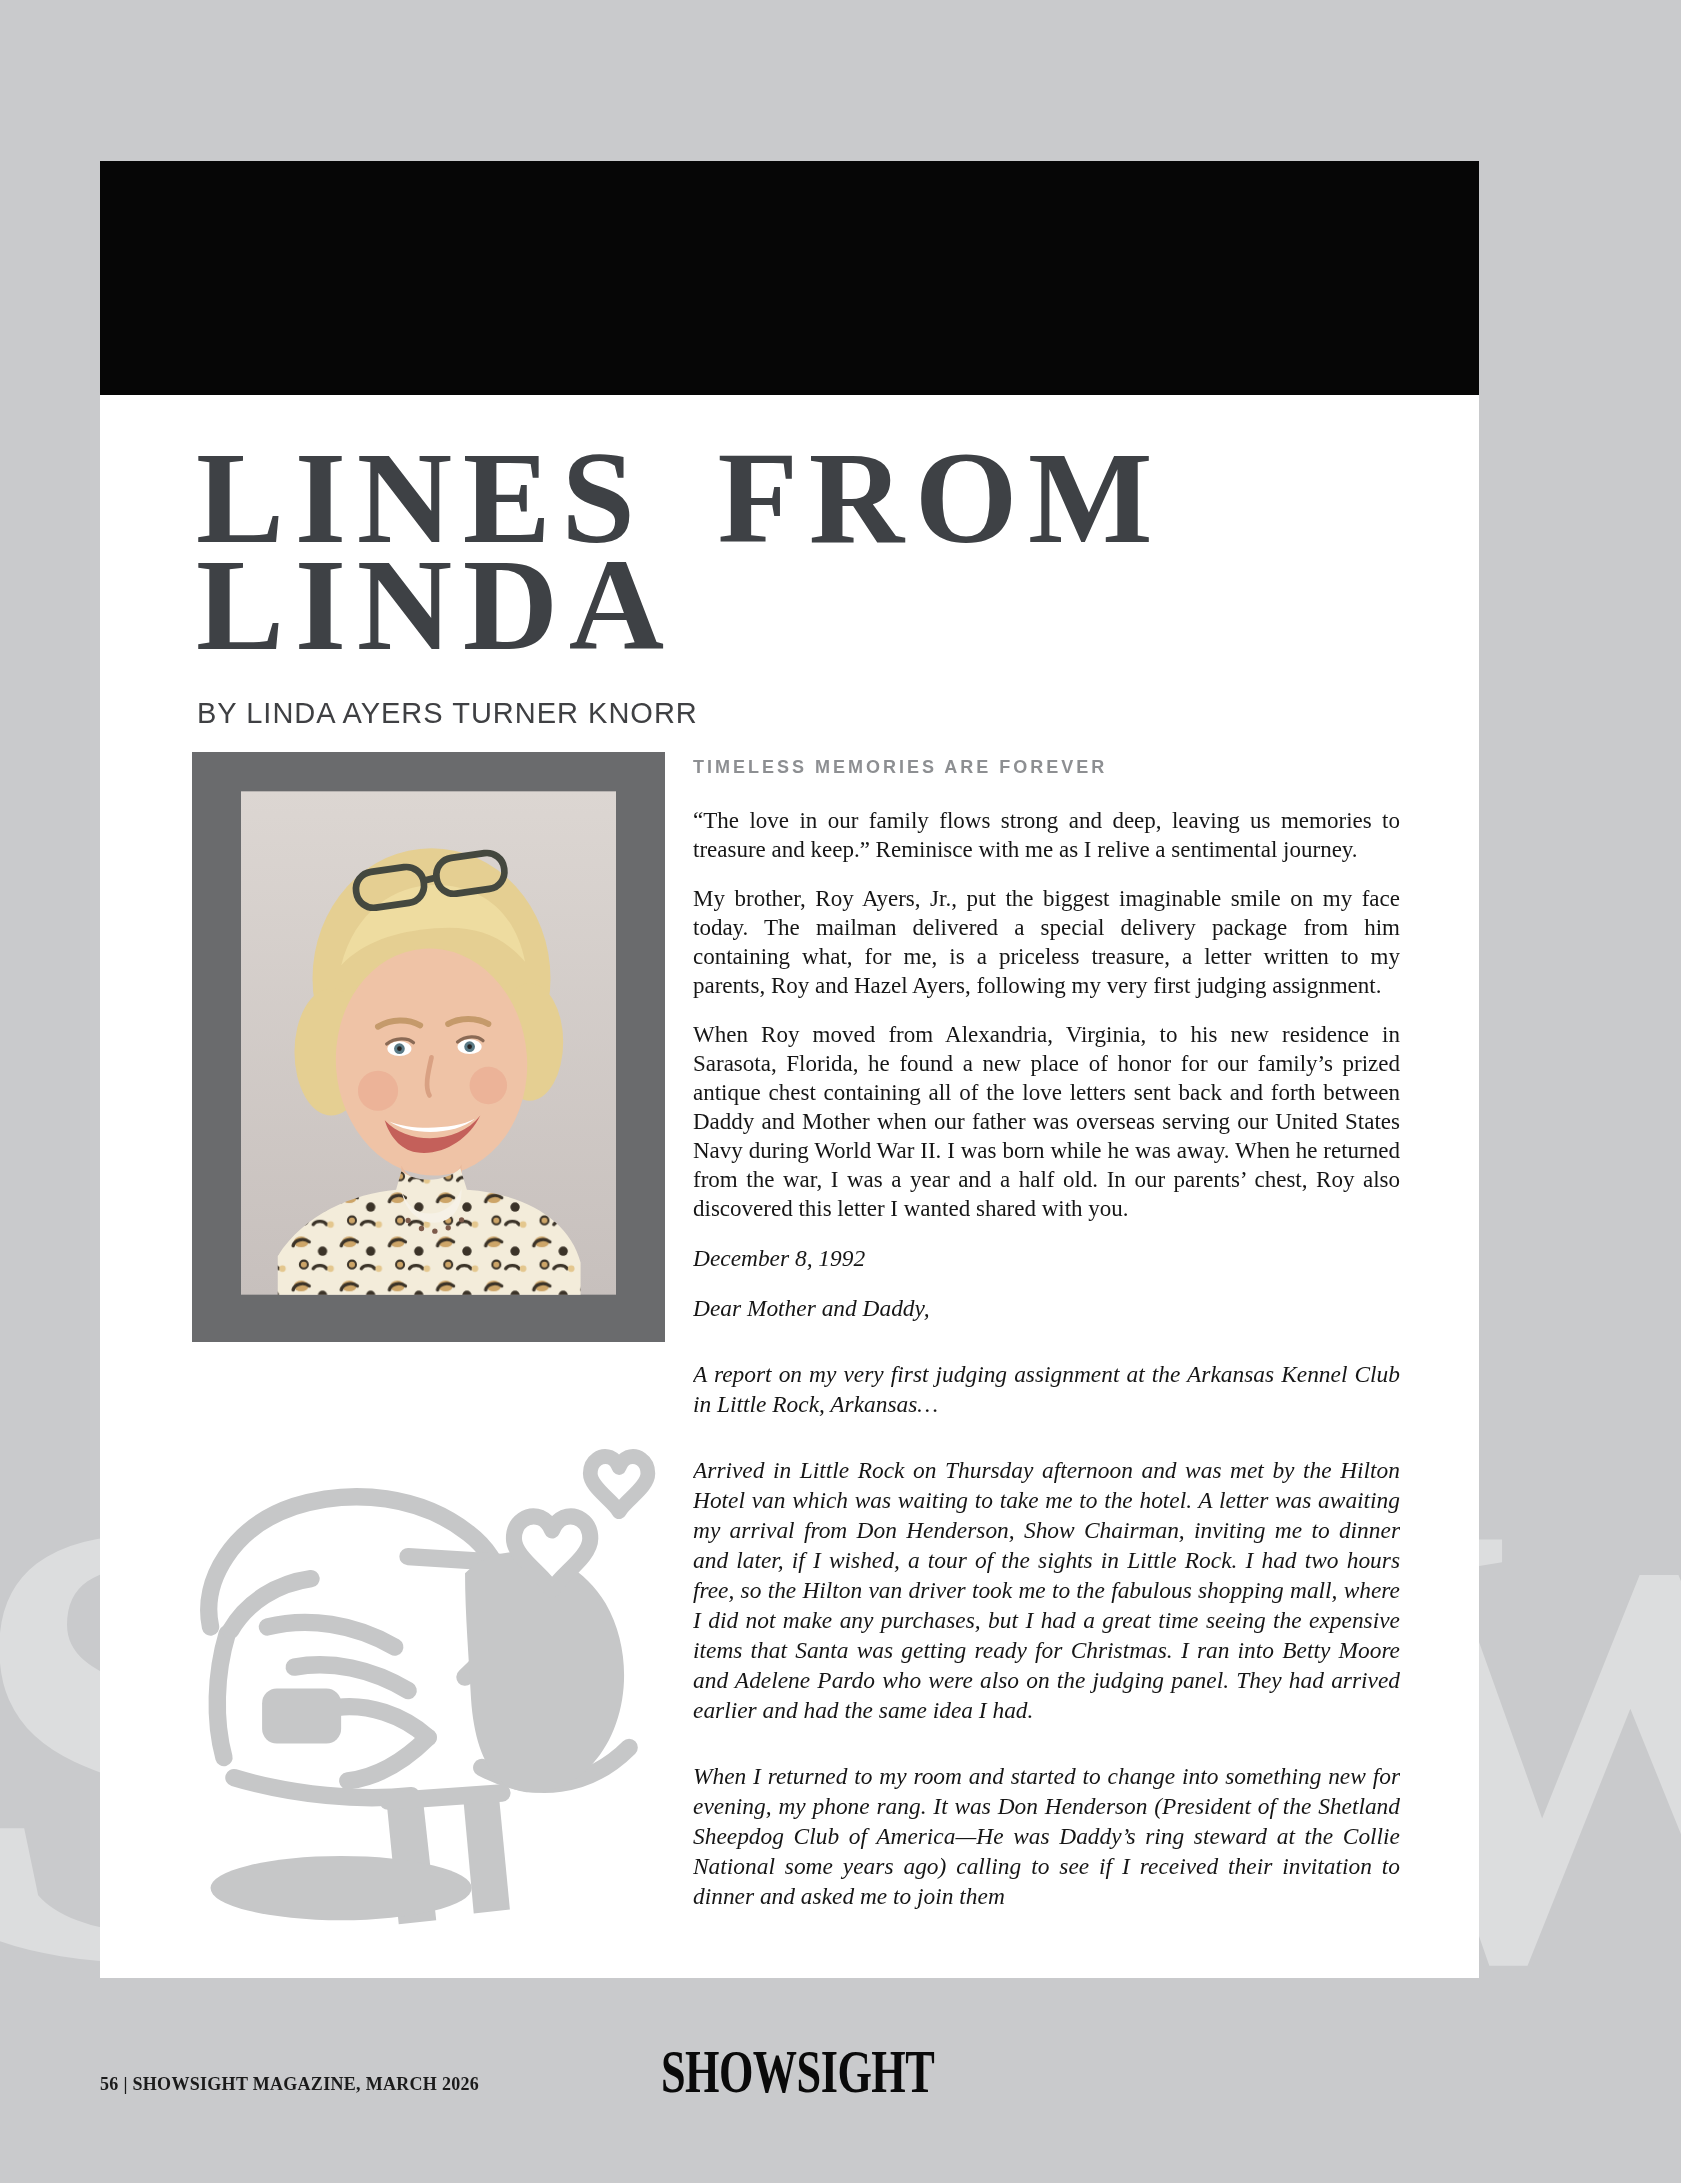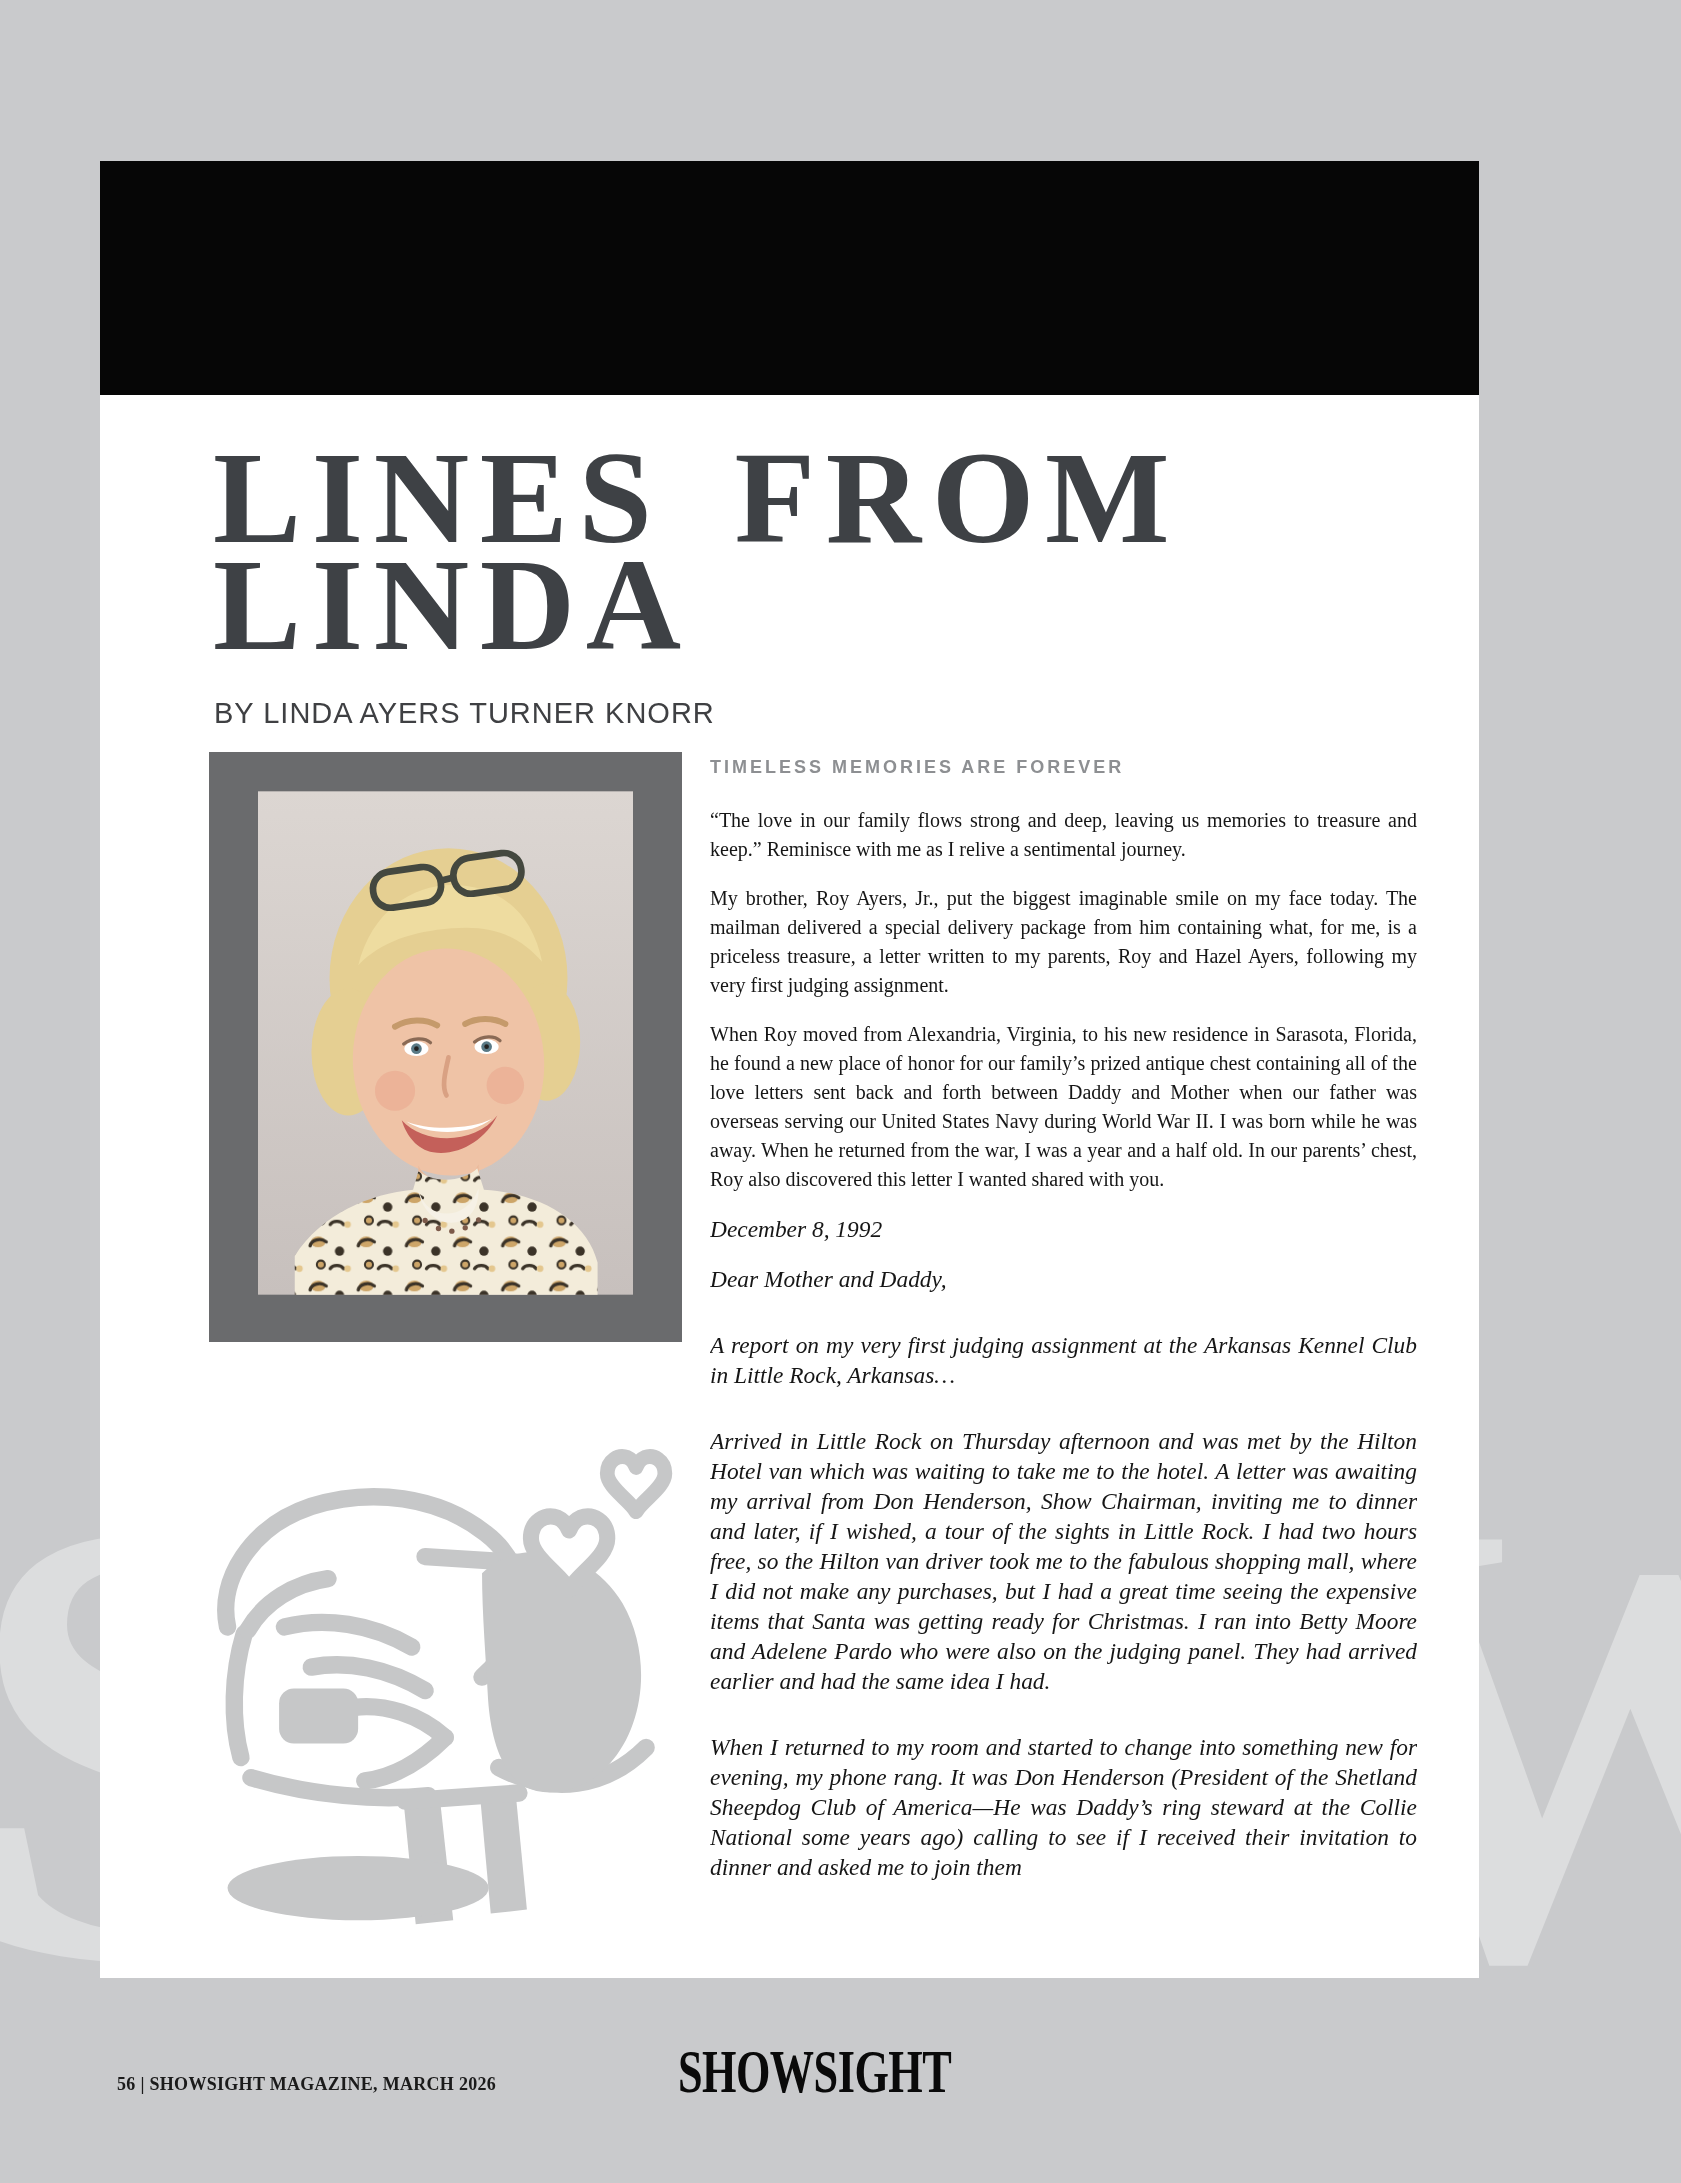--- a/index.html
+++ b/index.html
@@ -17,21 +17,21 @@
     position:absolute; left:-37px; top:1424px; z-index:0;
     font-family:"Liberation Serif", serif; font-weight:bold;
     font-size:636px; line-height:1; letter-spacing:0px;
     color:var(--watermark); white-space:nowrap; user-select:none;
   }
   
   .card{position:absolute; left:100px; top:161px; width:1379px; height:1817px; z-index:1;}
   .banner{position:absolute; left:0; top:0; width:100%; height:234px; background:var(--banner);}
   .card-body{position:absolute; left:0; top:234px; width:100%; height:1583px; background:var(--card);}
   
-  .content{position:absolute; left:17px; top:0; width:1523px; height:2183px; z-index:2;}
+  .content{position:absolute; left:0; top:0; width:1523px; height:2183px; z-index:2;}
   .title{
     position:absolute; left:196px; top:444px;
     font-family:"Liberation Serif", serif; font-weight:bold;
     font-size:132px; line-height:107px; letter-spacing:10.7px; word-spacing:28px;
     color:var(--title);
   }
   .byline{
     position:absolute; left:197px; top:697px;
     font-family:"Liberation Sans", sans-serif; font-size:29px; letter-spacing:1px;
     color:var(--byline);
@@ -43,21 +43,21 @@
   .photo-frame svg{display:block; width:375px; height:504px;}
   .right-col{
     position:absolute; left:693px; top:751px; width:707px; height:1228px;
     overflow:hidden; color:var(--body-text);
   }
   .section-heading{
     margin:0 0 23px 0; font-family:"Liberation Sans", sans-serif; font-weight:bold;
     font-size:18px; line-height:32px; letter-spacing:3px; color:var(--heading);
   }
   .body-p{
-    margin:12px 0 20px 0; font-size:20px; line-height:29px; text-align:justify;
+    margin:12px 0 20px 0; font-size:23px; line-height:29px; text-align:justify;
   }
   .letter{font-style:italic; font-size:23.4px; line-height:30px;}
   .letter-date{margin:17.4px 0 0 0; text-align:left;}
   .letter-salutation{margin:20px 0 16px 0;}
   .letter-p{margin:36px 0 0 0; text-align:justify;}
   .mailbox-graphic{position:absolute; left:187px; top:1426px; width:469px; height:509px;}
   .footer-left{
     position:absolute; left:100px; top:2074px;
     font-family:Liberation Serif, serif; font-weight:bold;
     font-size:18px; letter-spacing:0.3px; color:var(--footer-text); white-space:nowrap;

